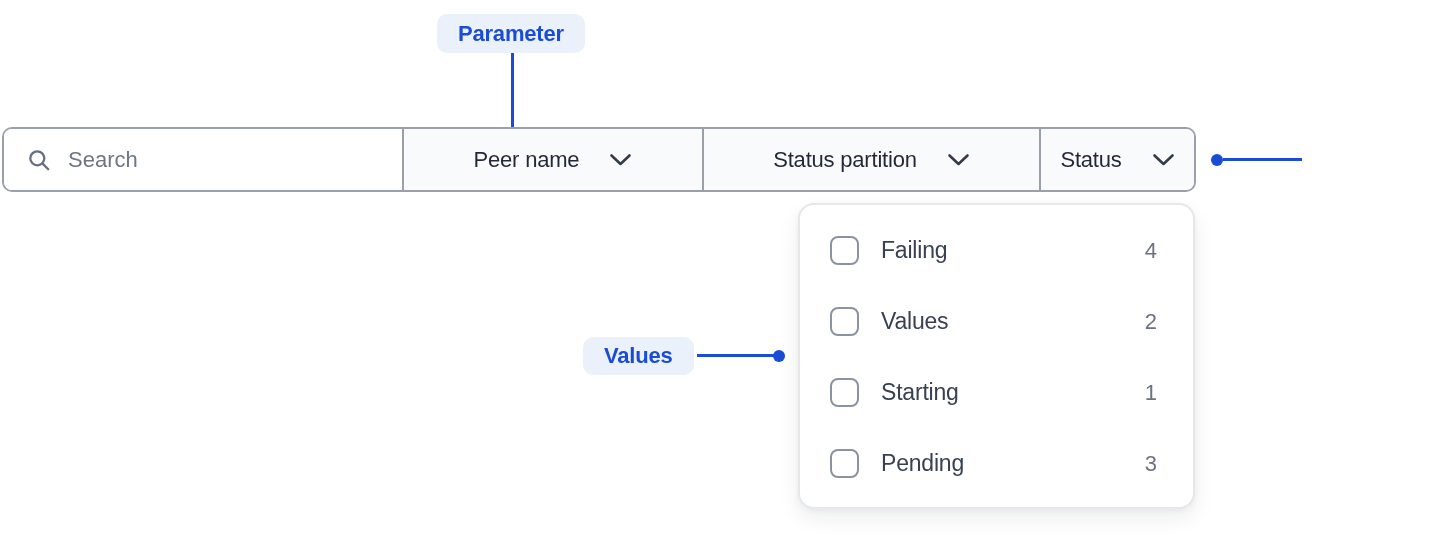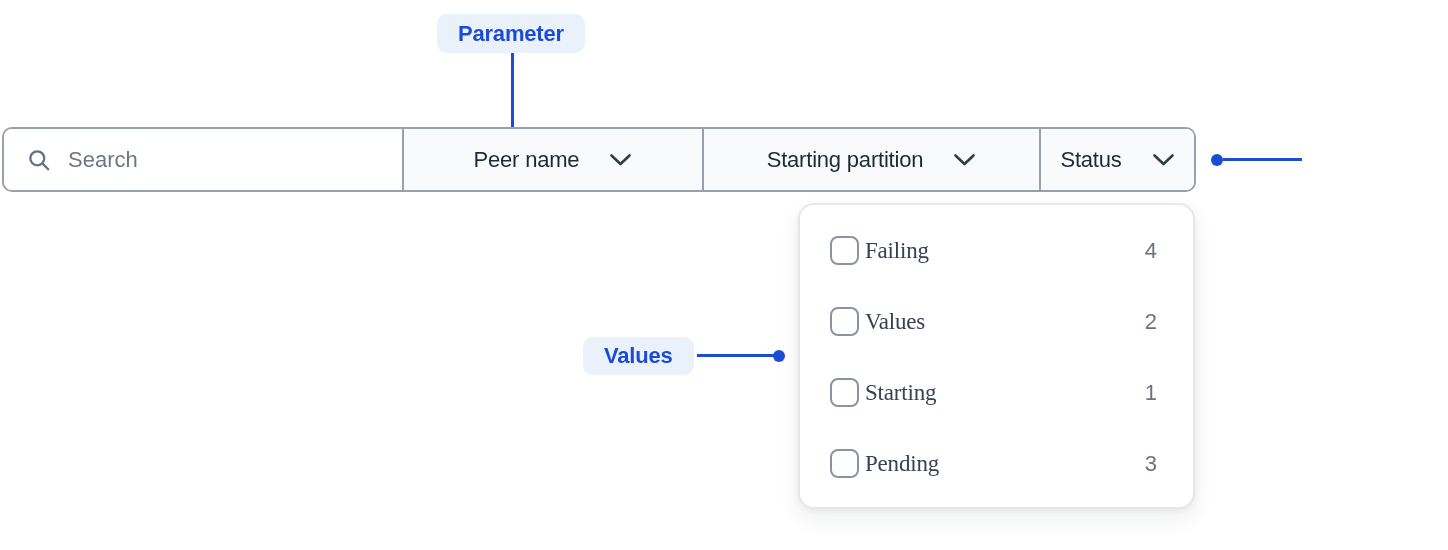--- a/index.html
+++ b/index.html
@@ -112,22 +112,22 @@
   }
   .checkbox{
     box-sizing:border-box;
     width:29px;height:29px;
     border:2.5px solid #8b93a2;
     border-radius:8px;
     background:#ffffff;
     flex:0 0 auto;
   }
   .option-label{
-    margin-left:6px;
-    font-size:23px;color:#374151;letter-spacing:-0.2px;font-family:Liberation Serif, serif;
+    margin-left:22px;
+    font-size:23px;color:#374151;letter-spacing:-0.2px;
   }
   .option-count{
     margin-left:auto;
     font-size:22px;color:#6b7280;
   }
 </style>
 </head>
 <body>
 
 <div class="canvas">
@@ -159,21 +159,21 @@
     <div class="fb-dropdown peer">
       <span class="fb-label">Peer name</span>
       <span class="chevron">
         <svg width="23" height="14" viewBox="0 0 23 14" fill="none">
           <polyline points="2.5,2.5 11.5,11 20.5,2.5" stroke="#333c4a" stroke-width="2.6" stroke-linecap="round" stroke-linejoin="round"></polyline>
         </svg>
       </span>
     </div>
 
     <div class="fb-dropdown cluster">
-      <span class="fb-label">Starting partition</span>
+      <span class="fb-label">Status partition</span>
       <span class="chevron">
         <svg width="23" height="14" viewBox="0 0 23 14" fill="none">
           <polyline points="2.5,2.5 11.5,11 20.5,2.5" stroke="#333c4a" stroke-width="2.6" stroke-linecap="round" stroke-linejoin="round"></polyline>
         </svg>
       </span>
     </div>
 
     <div class="fb-dropdown status">
       <span class="fb-label">Status</span>
       <span class="chevron">

